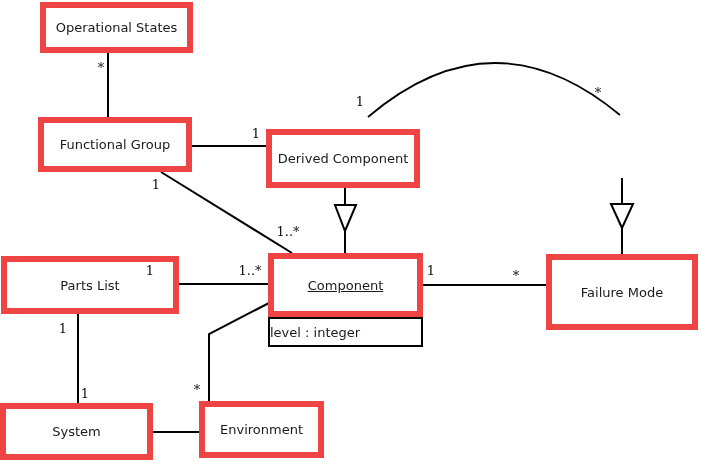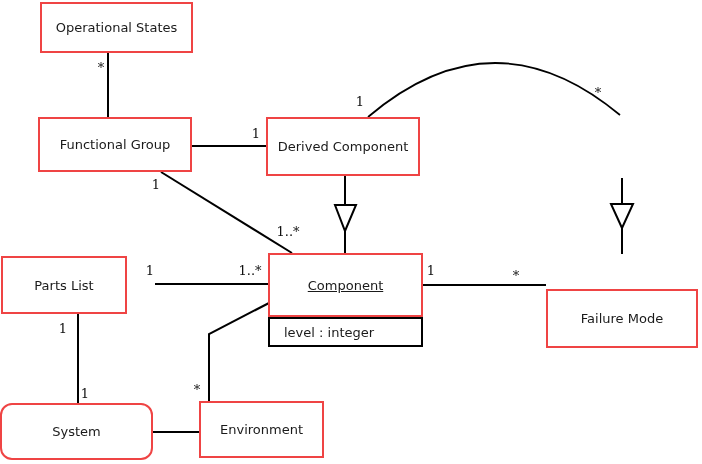--- a/index.html
+++ b/index.html
@@ -19,40 +19,39 @@
     position: absolute;
     left: 0;
     top: 0;
     width: 702px;
     height: 464px;
   }
   .uml-class {
     position: absolute;
     box-sizing: border-box;
     background: #ffffff;
-    border: 2px solid #ef4444;
+    border: 6px solid #ef4444;
     display: flex;
     align-items: center;
     justify-content: center;
     text-align: center;
     font-size: 13px;
     color: #1a1a1a;
     z-index: 2;
   }
   .uml-attr {
     position: absolute;
     box-sizing: border-box;
     background: #ffffff;
     border: 2px solid #000000;
     display: flex;
     align-items: center;
     justify-content: flex-start;
     font-size: 13px;
     color: #1a1a1a;
-    padding-left: 14px;
     z-index: 2;
   }
   .mult {
     position: absolute;
     transform: translate(-50%, -50%);
     font-family: "DejaVu Serif", serif;
     font-size: 13px;
     line-height: 1;
     color: #111111;
     white-space: nowrap;
@@ -105,41 +104,41 @@
   </svg>
 
   <div class="uml-class" style="left:40px; top:2px; width:153px; height:51px;">
     <span>Operational States</span>
   </div>
 
   <div class="uml-class" style="left:38px; top:117px; width:154px; height:55px;">
     <span>Functional Group</span>
   </div>
 
-  <div class="uml-class" style="left:266px; top:117px; width:154px; height:59px;">
+  <div class="uml-class" style="left:266px; top:129px; width:154px; height:59px;">
     <span>Derived Component</span>
   </div>
 
 
-  <div class="uml-class" style="left:1px; top:256px; width:126px; height:58px;">
+  <div class="uml-class" style="left:1px; top:256px; width:178px; height:58px;">
     <span>Parts List</span>
   </div>
 
   <div class="uml-class" style="left:268px; top:253px; width:155px; height:64px;text-decoration:underline;">
     <span>Component</span>
   </div>
   <div class="uml-attr" style="left:268px; top:317px; width:155px; height:30px;">
     <span>level : integer</span>
   </div>
 
-  <div class="uml-class" style="left:546px; top:254px; width:152px; height:59px;margin-top:35px;">
+  <div class="uml-class" style="left:546px; top:254px; width:152px; height:76px;">
     <span>Failure Mode</span>
   </div>
 
-  <div class="uml-class" style="left:0px; top:403px; width:153px; height:57px;border-radius:12px;">
+  <div class="uml-class" style="left:0px; top:403px; width:153px; height:57px;">
     <span>System</span>
   </div>
 
   <div class="uml-class" style="left:199px; top:401px; width:125px; height:57px;">
     <span>Environment</span>
   </div>
 
   <span class="mult" style="left:101px; top:67px;">*</span>
 
   <span class="mult" style="left:256px; top:133px;">1</span>

